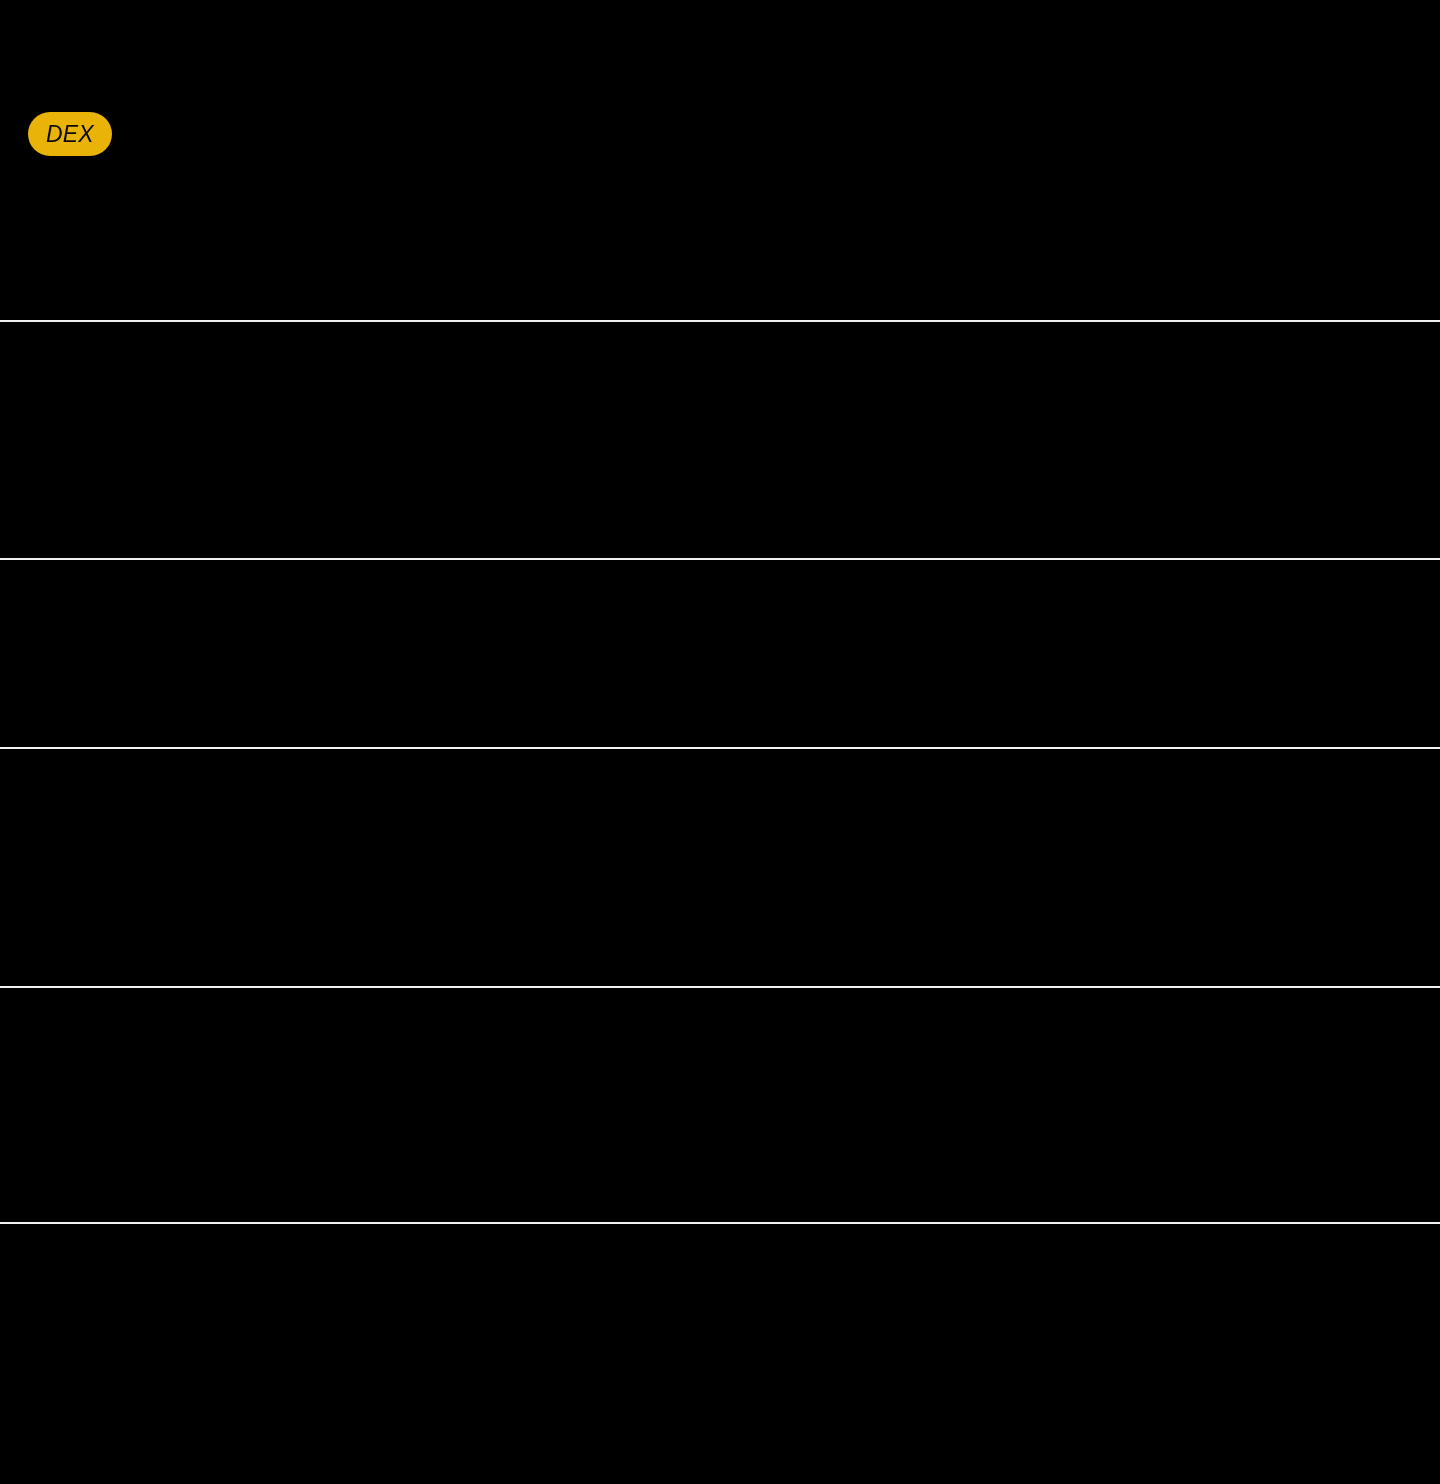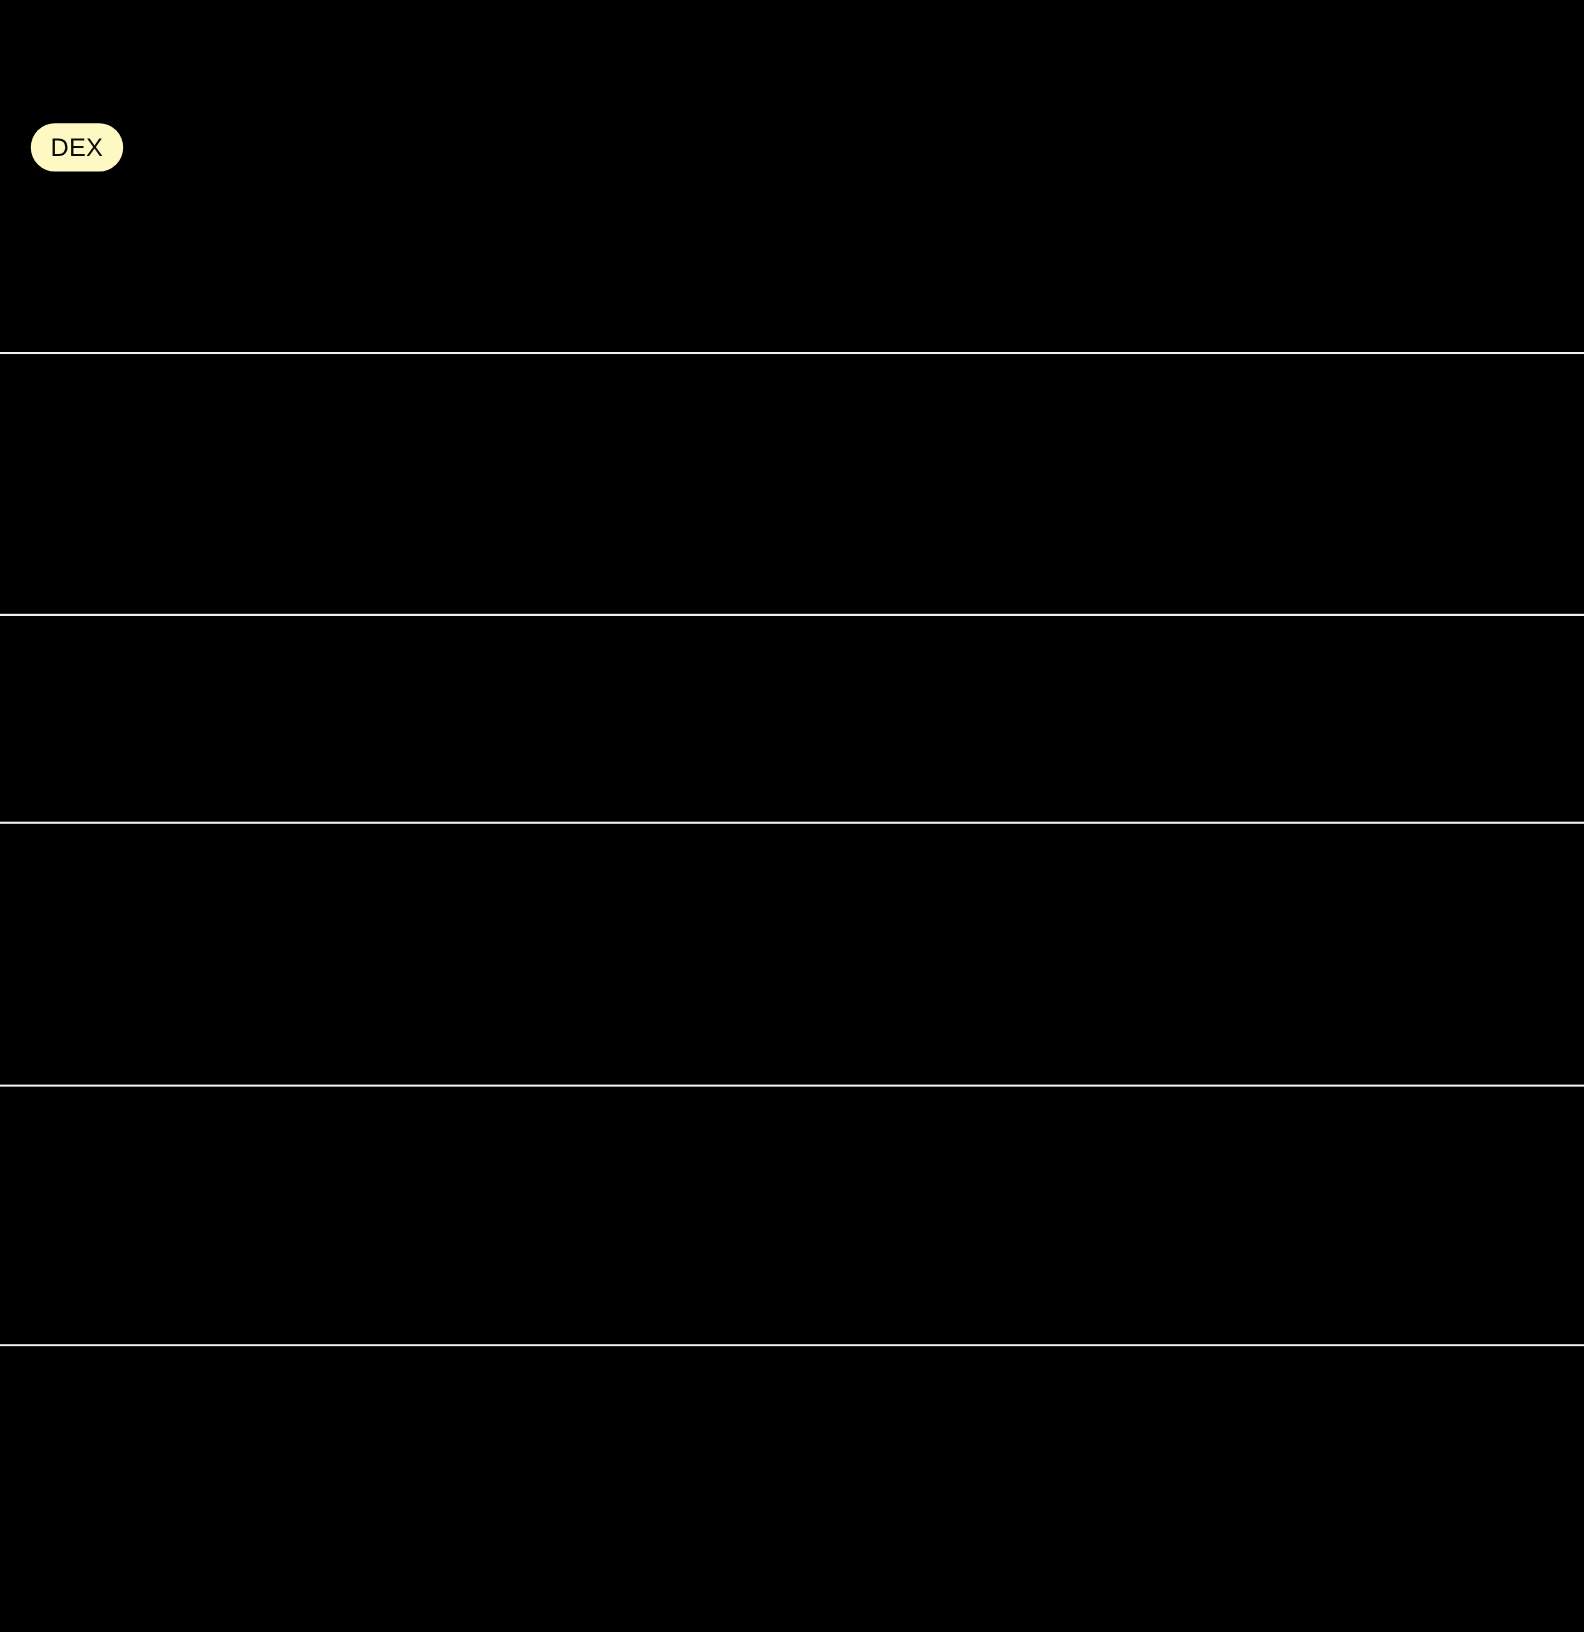--- a/index.html
+++ b/index.html
@@ -70,21 +70,21 @@
   .divider-3 { top: 747px; }
   .divider-4 { top: 986px; }
   .divider-5 { top: 1222px; }
 </style>
 </head>
 <body>
 
 <div id="page" style="background: rgb(0, 0, 0);">
 
   <div class="section" style="top:0px;height:320px;">
-    <span class="badge badge-dex" style="background: #fef9c3; color: rgb(10, 10, 10);">DEX</span>
+    <span class="badge badge-dex" style="background: #eab308; color: rgb(10, 10, 10); font-style: italic;">DEX</span>
   </div>
   <div class="divider divider-1" style="background: rgb(242, 242, 242);"></div>
 
   <div class="section" style="top:322px;height:236px;">
     <span class="badge badge-lending" style="background: rgb(159, 224, 196); color: rgb(10, 10, 10);">Lending</span>
   </div>
   <div class="divider divider-2" style="background: rgb(242, 242, 242);"></div>
 
   <div class="section" style="top:560px;height:187px;">
     <span class="badge badge-borrowing" style="background: rgb(248, 201, 120); color: rgb(10, 10, 10);">Borrowing</span>

